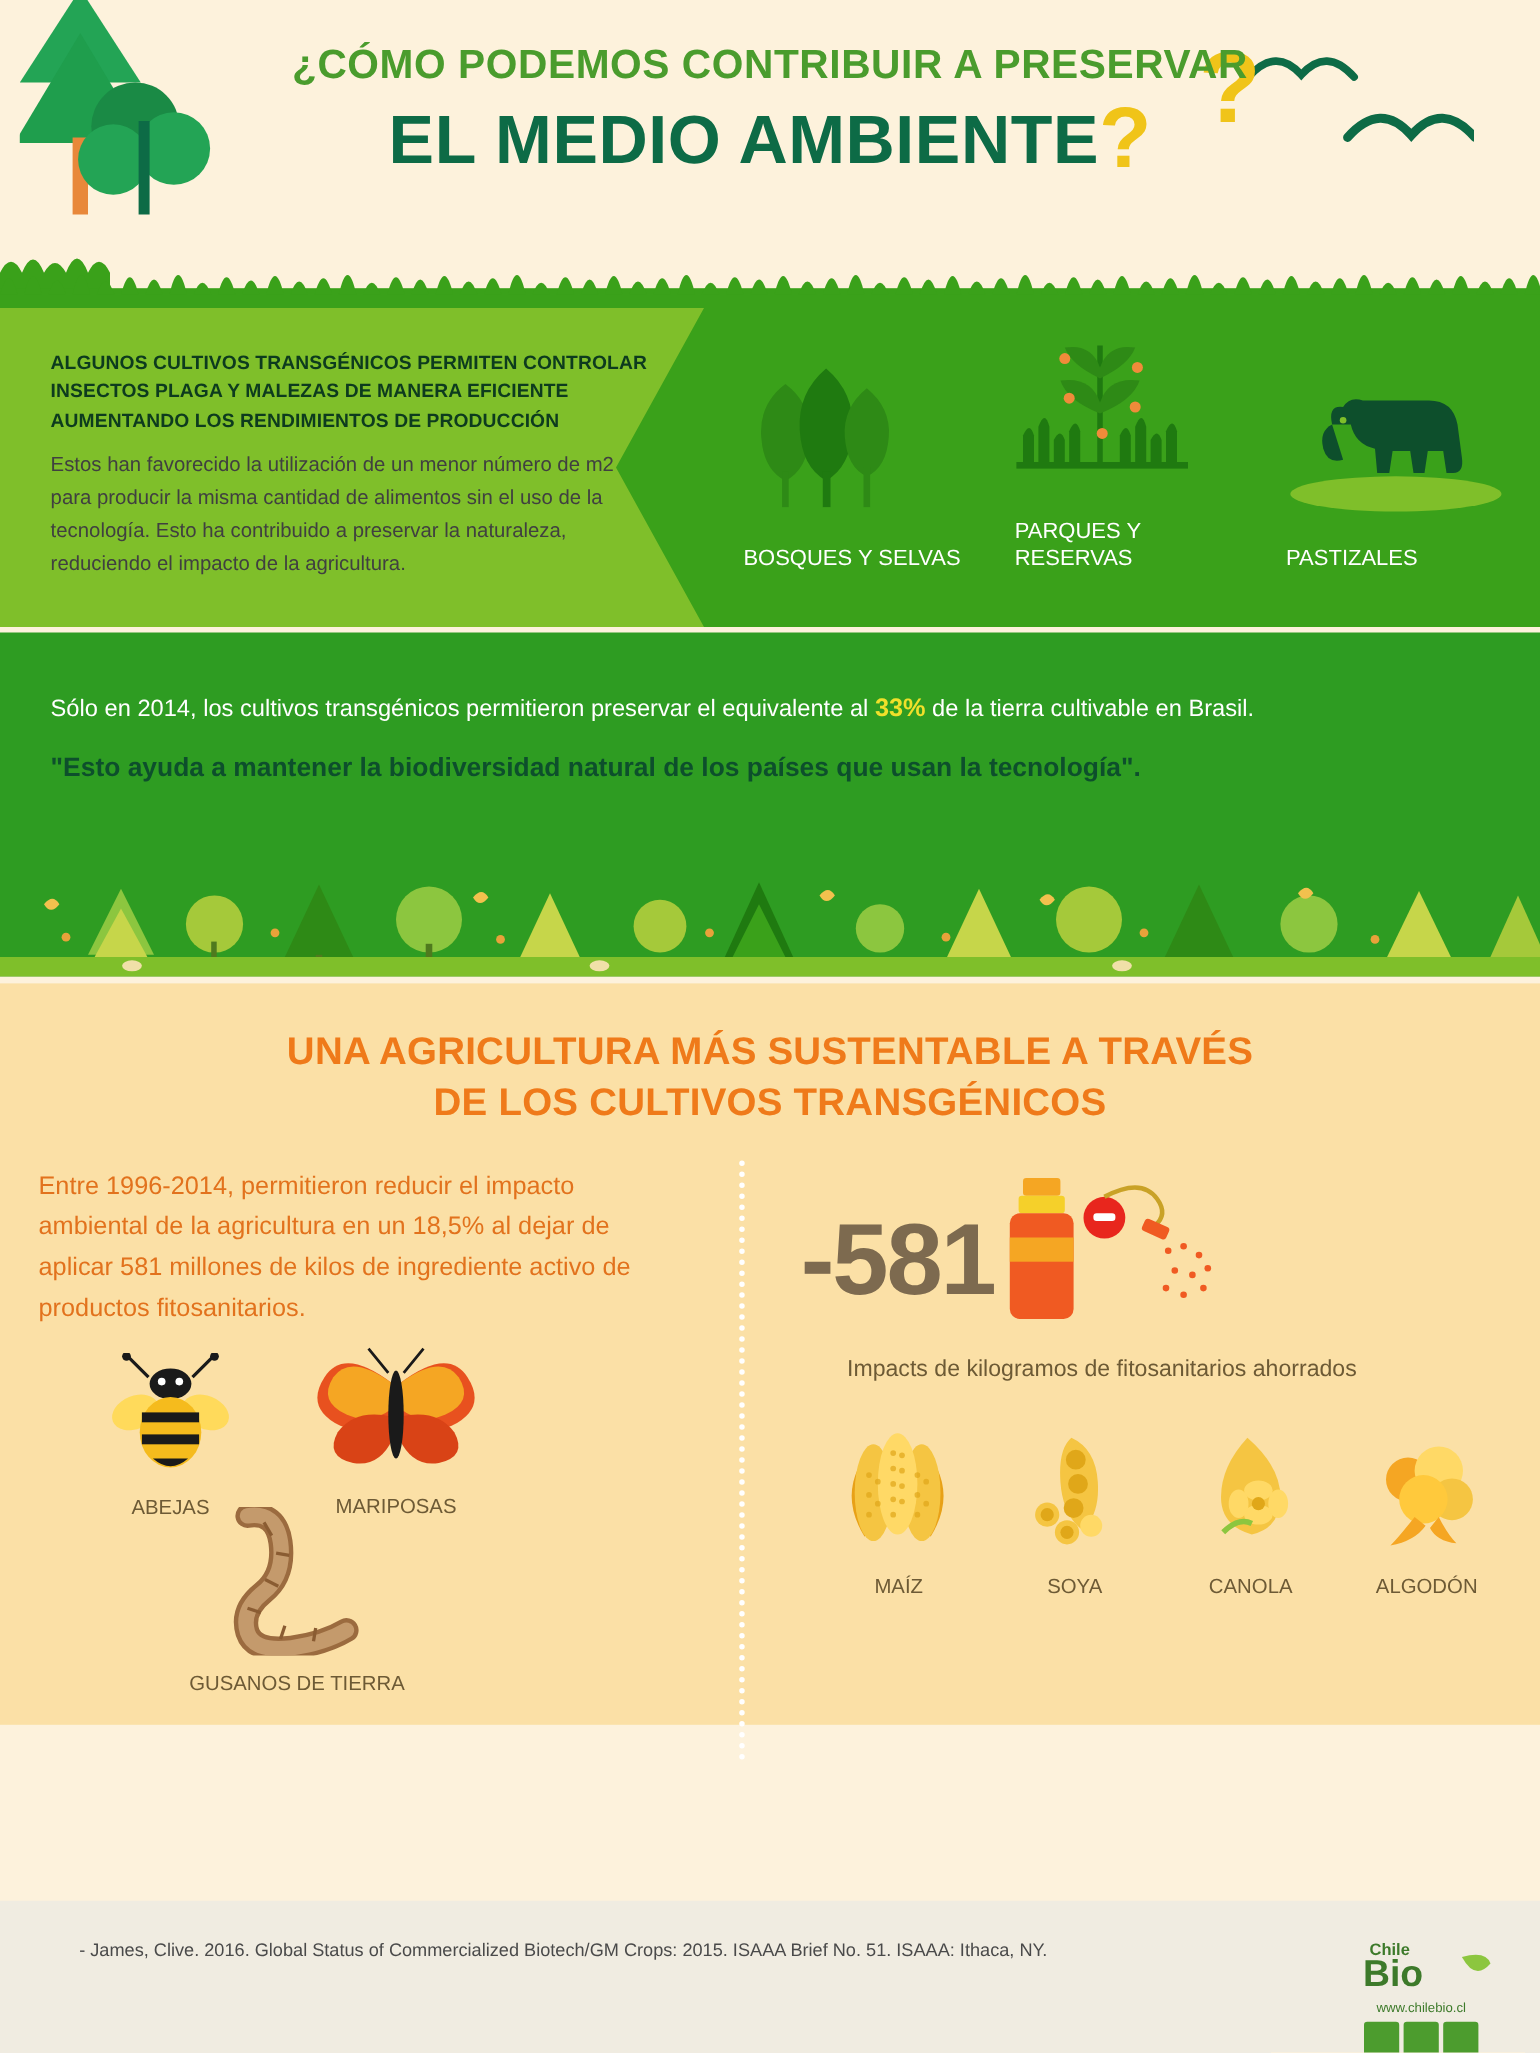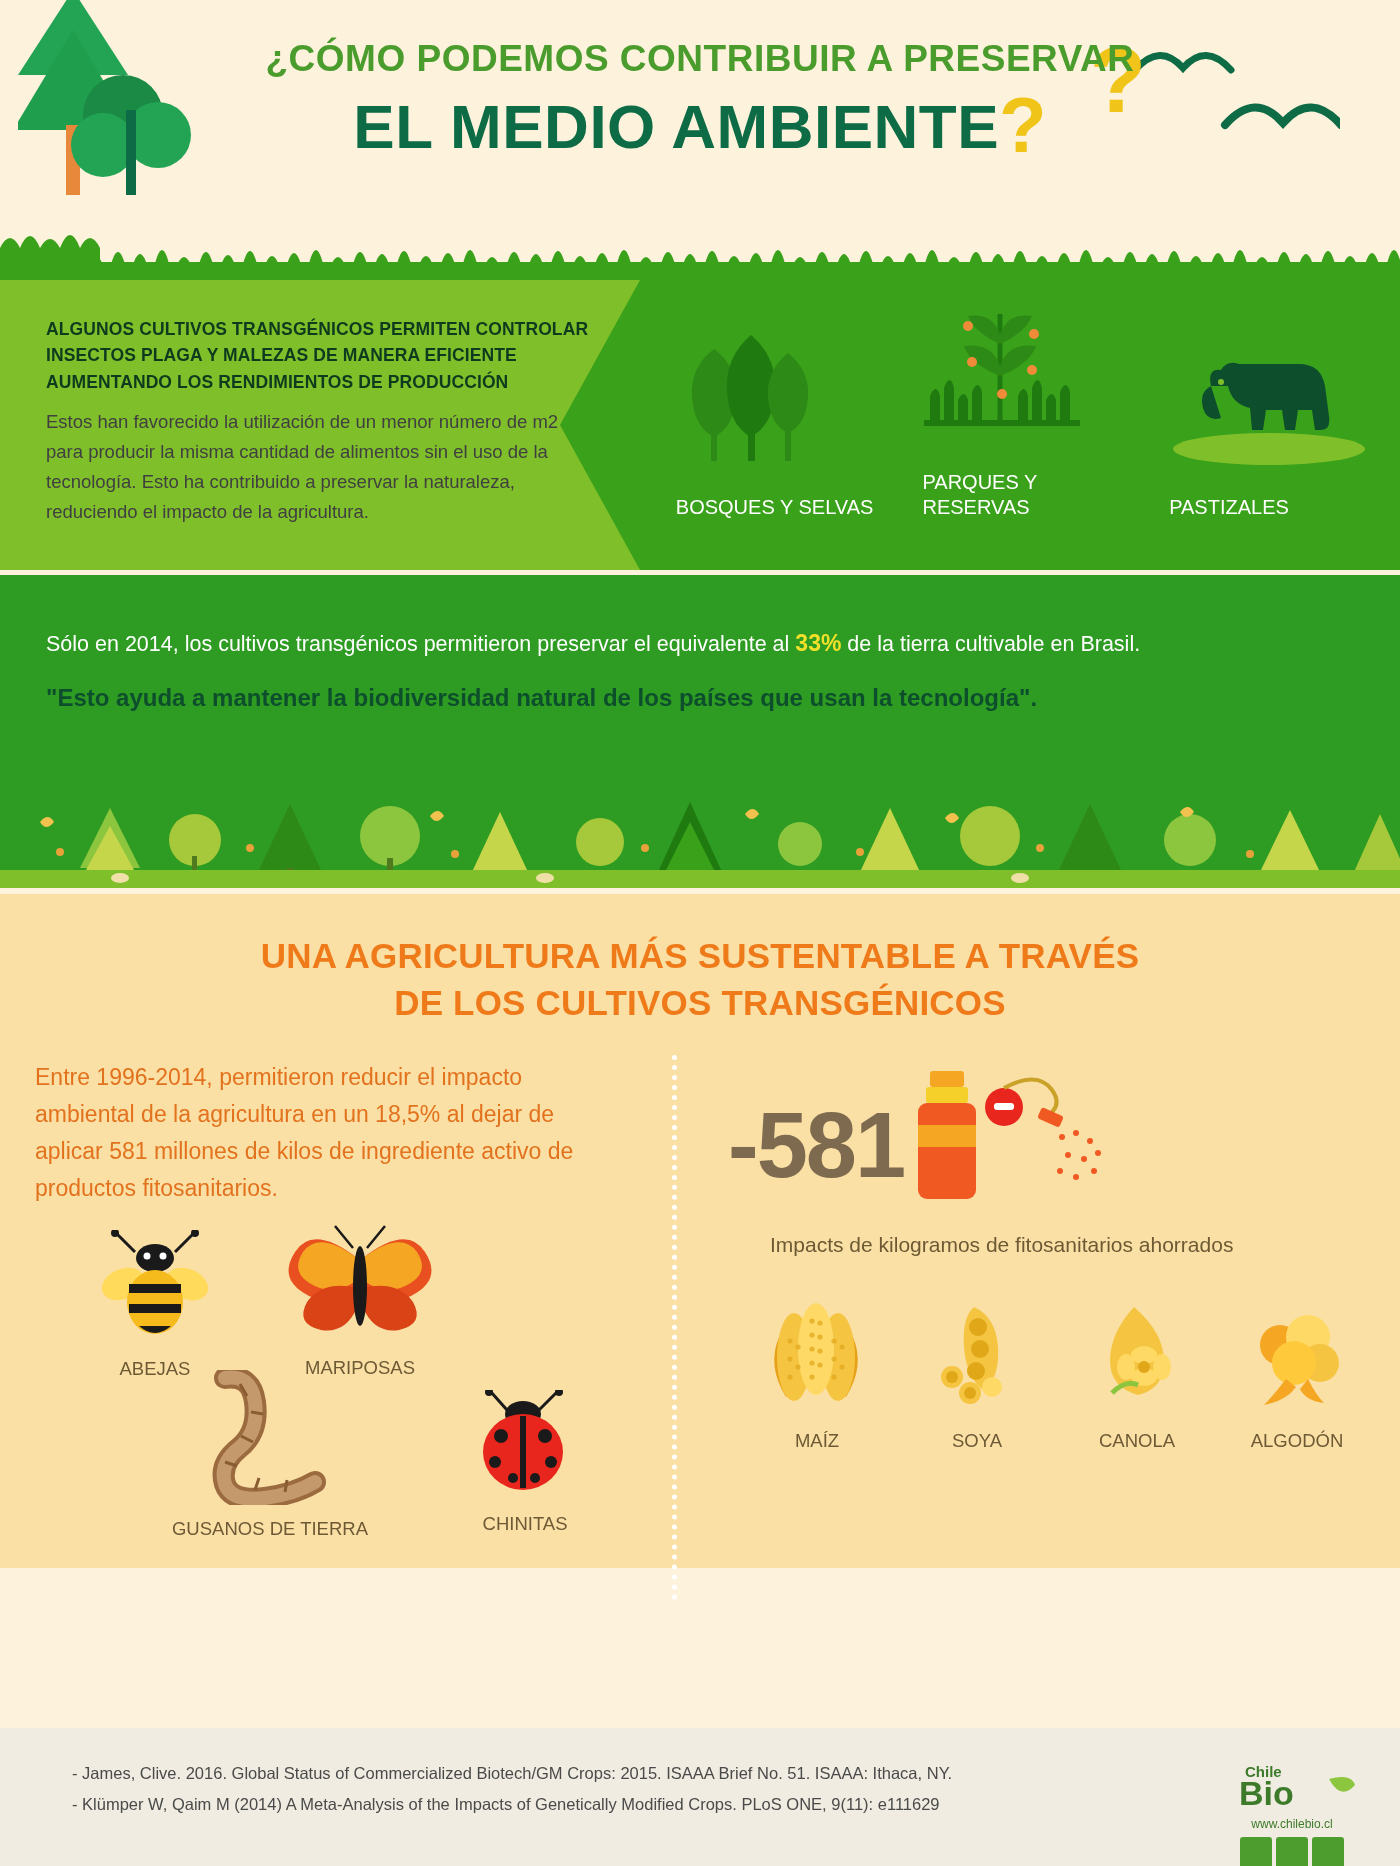--- a/index.html
+++ b/index.html
@@ -512,37 +512,20 @@
               <line x1="66" y1="42" x2="78" y2="44"></line>
               <line x1="56" y1="66" x2="68" y2="72"></line>
               <line x1="40" y1="92" x2="52" y2="96"></line>
               <line x1="70" y1="120" x2="74" y2="108"></line>
               <line x1="100" y1="122" x2="102" y2="110"></line>
             </g>
           </svg>
           <div class="bug-cap">GUSANOS DE TIERRA</div>
         </div>
 
-        <div class="bug-item" style="left:400px; top:160px; width:180px;">
-          <svg width="120" height="110" viewBox="0 0 120 110">
-            <path d="M42 20 L26 2 M74 20 L92 2" stroke="#1a1a1a" stroke-width="3" fill="none"></path>
-            <circle cx="24" cy="2" r="4" fill="#1a1a1a"></circle>
-              <circle cx="94" cy="2" r="4" fill="#1a1a1a"></circle>
-            <ellipse cx="58" cy="24" rx="18" ry="13" fill="#1a1a1a"></ellipse>
-            <ellipse cx="58" cy="62" rx="40" ry="38" fill="#e8261d"></ellipse>
-            <rect x="55" y="26" width="6" height="72" fill="#1a1a1a"></rect>
-            <circle cx="36" cy="46" r="7" fill="#1a1a1a"></circle>
-            <circle cx="80" cy="46" r="7" fill="#1a1a1a"></circle>
-            <circle cx="30" cy="72" r="6" fill="#1a1a1a"></circle>
-            <circle cx="86" cy="72" r="6" fill="#1a1a1a"></circle>
-            <circle cx="48" cy="88" r="5" fill="#1a1a1a"></circle>
-            <circle cx="70" cy="88" r="5" fill="#1a1a1a"></circle>
-          </svg>
-          <div class="bug-cap">CHINITAS</div>
-        </div>
 
       </div>
     </div>
 
     <div class="col-right">
       <div class="big-num-row">
         <div class="big-num">-581</div>
         <svg width="230" height="150" viewBox="0 0 230 150" style="margin-left:-4px;margin-top:-6px">
           <rect x="30" y="4" width="34" height="16" rx="3" fill="#f5a623"></rect>
           <rect x="26" y="20" width="42" height="16" rx="3" fill="#f5d02a"></rect>
@@ -643,21 +626,20 @@
           <div class="crop-cap">ALGODÓN</div>
         </div>
 
       </div>
     </div>
   </div>
 </div>
 
 <div class="footer">
   <div class="ref">- James, Clive. 2016. Global Status of Commercialized Biotech/GM Crops: 2015. ISAAA Brief No. 51. ISAAA: Ithaca, NY.</div>
-  <div class="ref">- Klümper W, Qaim M (2014) A Meta-Analysis of the Impacts of Genetically Modified Crops. PLoS ONE, 9(11): e111629</div>
 
   <div class="logo-box">
     <svg width="150" height="52" viewBox="0 0 150 52">
       <text x="28" y="18" font-family="Liberation Sans, sans-serif" font-size="15" font-weight="bold" fill="#3d7a2a">Chile</text>
       <text x="22" y="46" font-family="Liberation Sans, sans-serif" font-size="34" font-weight="bold" fill="#3d7a2a">Bio</text>
       <path d="M112 20 q22 -6 26 6 q-14 16 -26 -6 z" fill="#8cc63f"></path>
     </svg>
     <div class="logo-url">www.chilebio.cl</div>
     <div class="logo-icons">
       <div class="logo-icon"></div>

